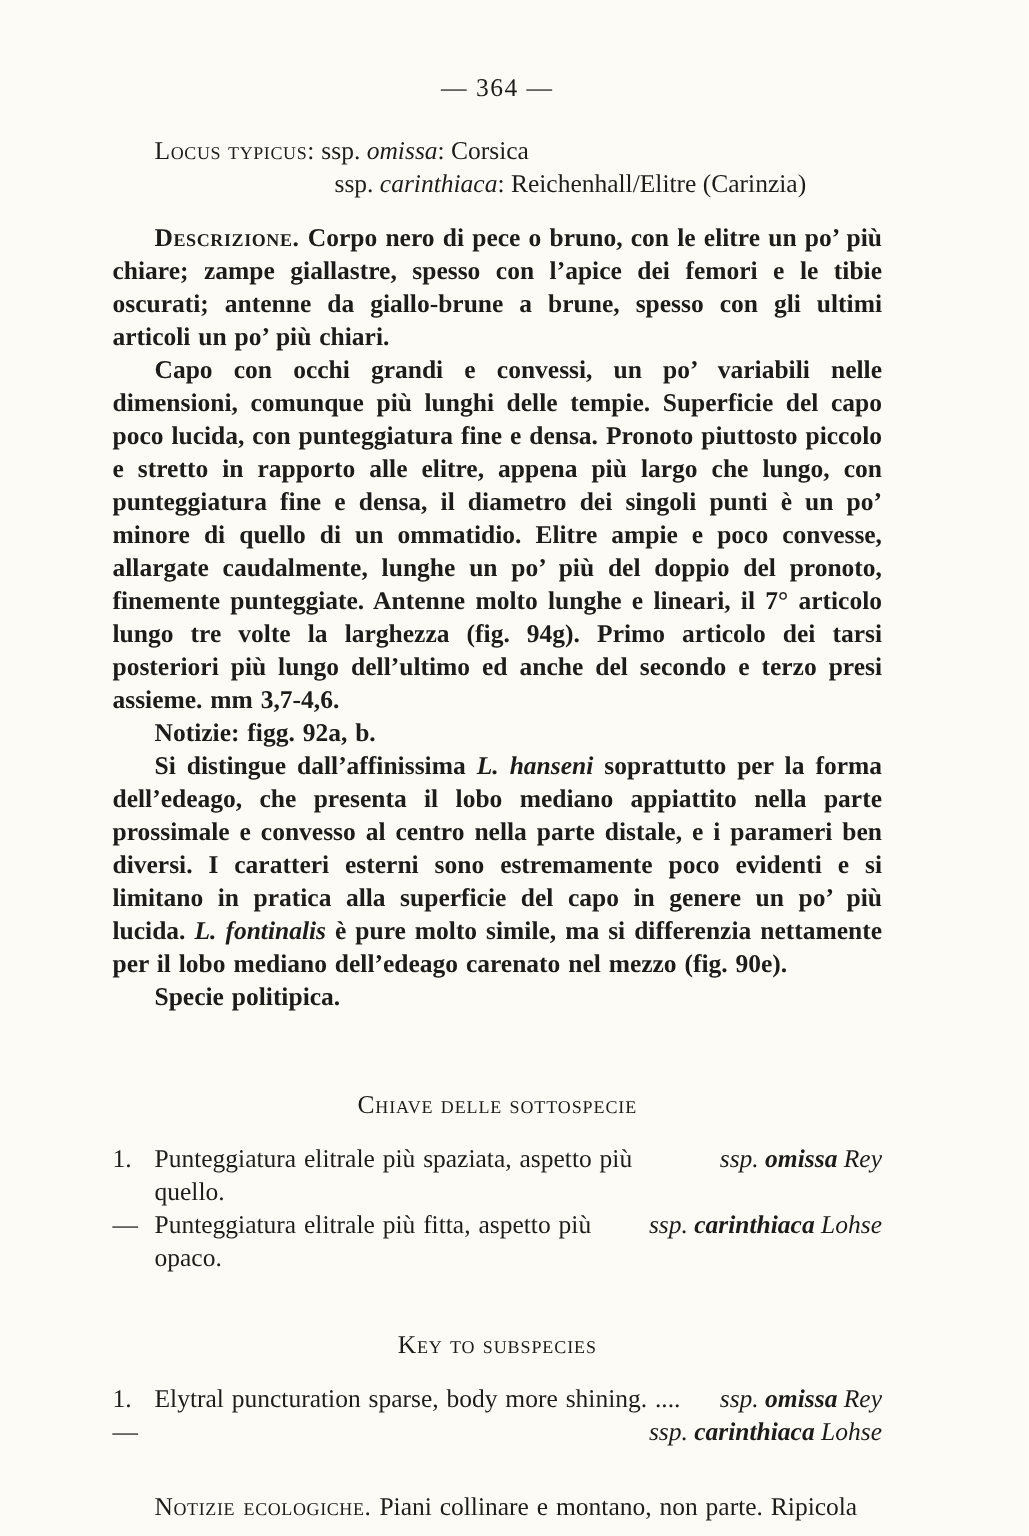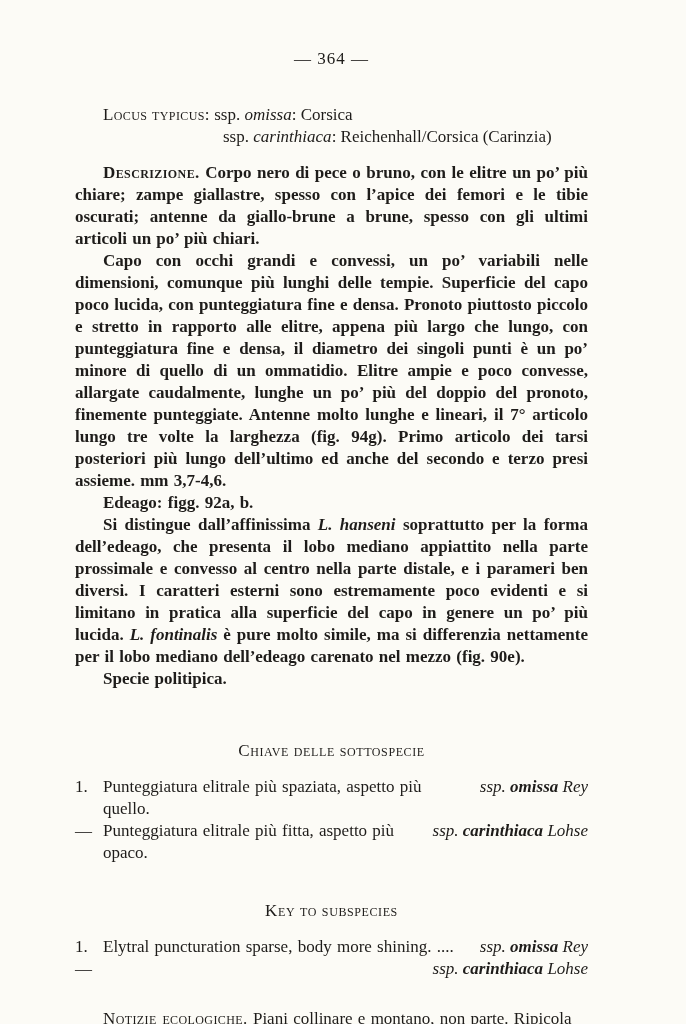--- a/index.html
+++ b/index.html
@@ -29,21 +29,21 @@
     letter-spacing: 1px;
   }
   .sc {
     font-variant: small-caps;
     letter-spacing: 0.4px;
   }
   .it { font-style: italic; }
   .bd { font-weight: bold; }
 
   .locus {
-    margin-top: 34px;
+    margin-top: 20px;
     padding-left: 28px;
   }
   .locus-line2 {
     padding-left: 120px;
   }
 
   .body-text p {
     margin: 0;
     text-align: justify;
     text-indent: 28px;
@@ -97,30 +97,30 @@
 </style>
 </head>
 <body>
 
 <div class="page">
 
   <div class="page-number">— 364 —</div>
 
   <div class="locus">
     <div><span class="sc">Locus typicus:</span><span> ssp. </span><span class="it">omissa</span><span>: Corsica</span></div>
-    <div class="locus-line2"><span>ssp. </span><span class="it">carinthiaca</span><span>: Reichenhall/Corsica (Carinzia)</span></div>
+    <div class="locus-line2"><span>ssp. </span><span class="it">carinthiaca</span><span>: Reichenhall/Elitre (Carinzia)</span></div>
   </div>
 
   <div class="body-text">
 
     <p class="first-para"><span class="sc">Descrizione.</span><span> Corpo nero di pece o bruno, con le elitre un po’ più chiare; zampe giallastre, spesso con l’apice dei femori e le tibie oscurati; antenne da giallo-brune a brune, spesso con gli ultimi articoli un po’ più chiari.</span></p>
 
     <p>Capo con occhi grandi e convessi, un po’ variabili nelle dimensioni, comunque più lunghi delle tempie. Superficie del capo poco lucida, con punteggiatura fine e densa. Pronoto piuttosto piccolo e stretto in rapporto alle elitre, appena più largo che lungo, con punteggiatura fine e densa, il diametro dei singoli punti è un po’ minore di quello di un ommatidio. Elitre ampie e poco convesse, allargate caudalmente, lunghe un po’ più del doppio del pronoto, finemente punteggiate. Antenne molto lunghe e lineari, il 7° articolo lungo tre volte la larghezza (fig. 94g). Primo articolo dei tarsi posteriori più lungo dell’ultimo ed anche del secondo e terzo presi assieme. mm 3,7-4,6.</p>
 
-    <p class="plain-line">Edeago: figg. 92a, b.</p>
+    <p class="plain-line">Notizie: figg. 92a, b.</p>
 
     <p><span>Si distingue dall’affinissima </span><span class="it">L. hanseni</span><span> soprattutto per la forma dell’edeago, che presenta il lobo mediano appiattito nella parte prossimale e convesso al centro nella parte distale, e i parameri ben diversi. I caratteri esterni sono estremamente poco evidenti e si limitano in pratica alla superficie del capo in genere un po’ più lucida. </span><span class="it">L. fontinalis</span><span> è pure molto simile, ma si differenzia nettamente per il lobo mediano dell’edeago carenato nel mezzo (fig. 90e).</span></p>
 
     <p class="plain-line">Specie politipica.</p>
 
   </div>
 
   <div class="chiave-section">
     <h3 class="section-heading">Chiave delle sottospecie</h3>
     <div class="key-rows">

